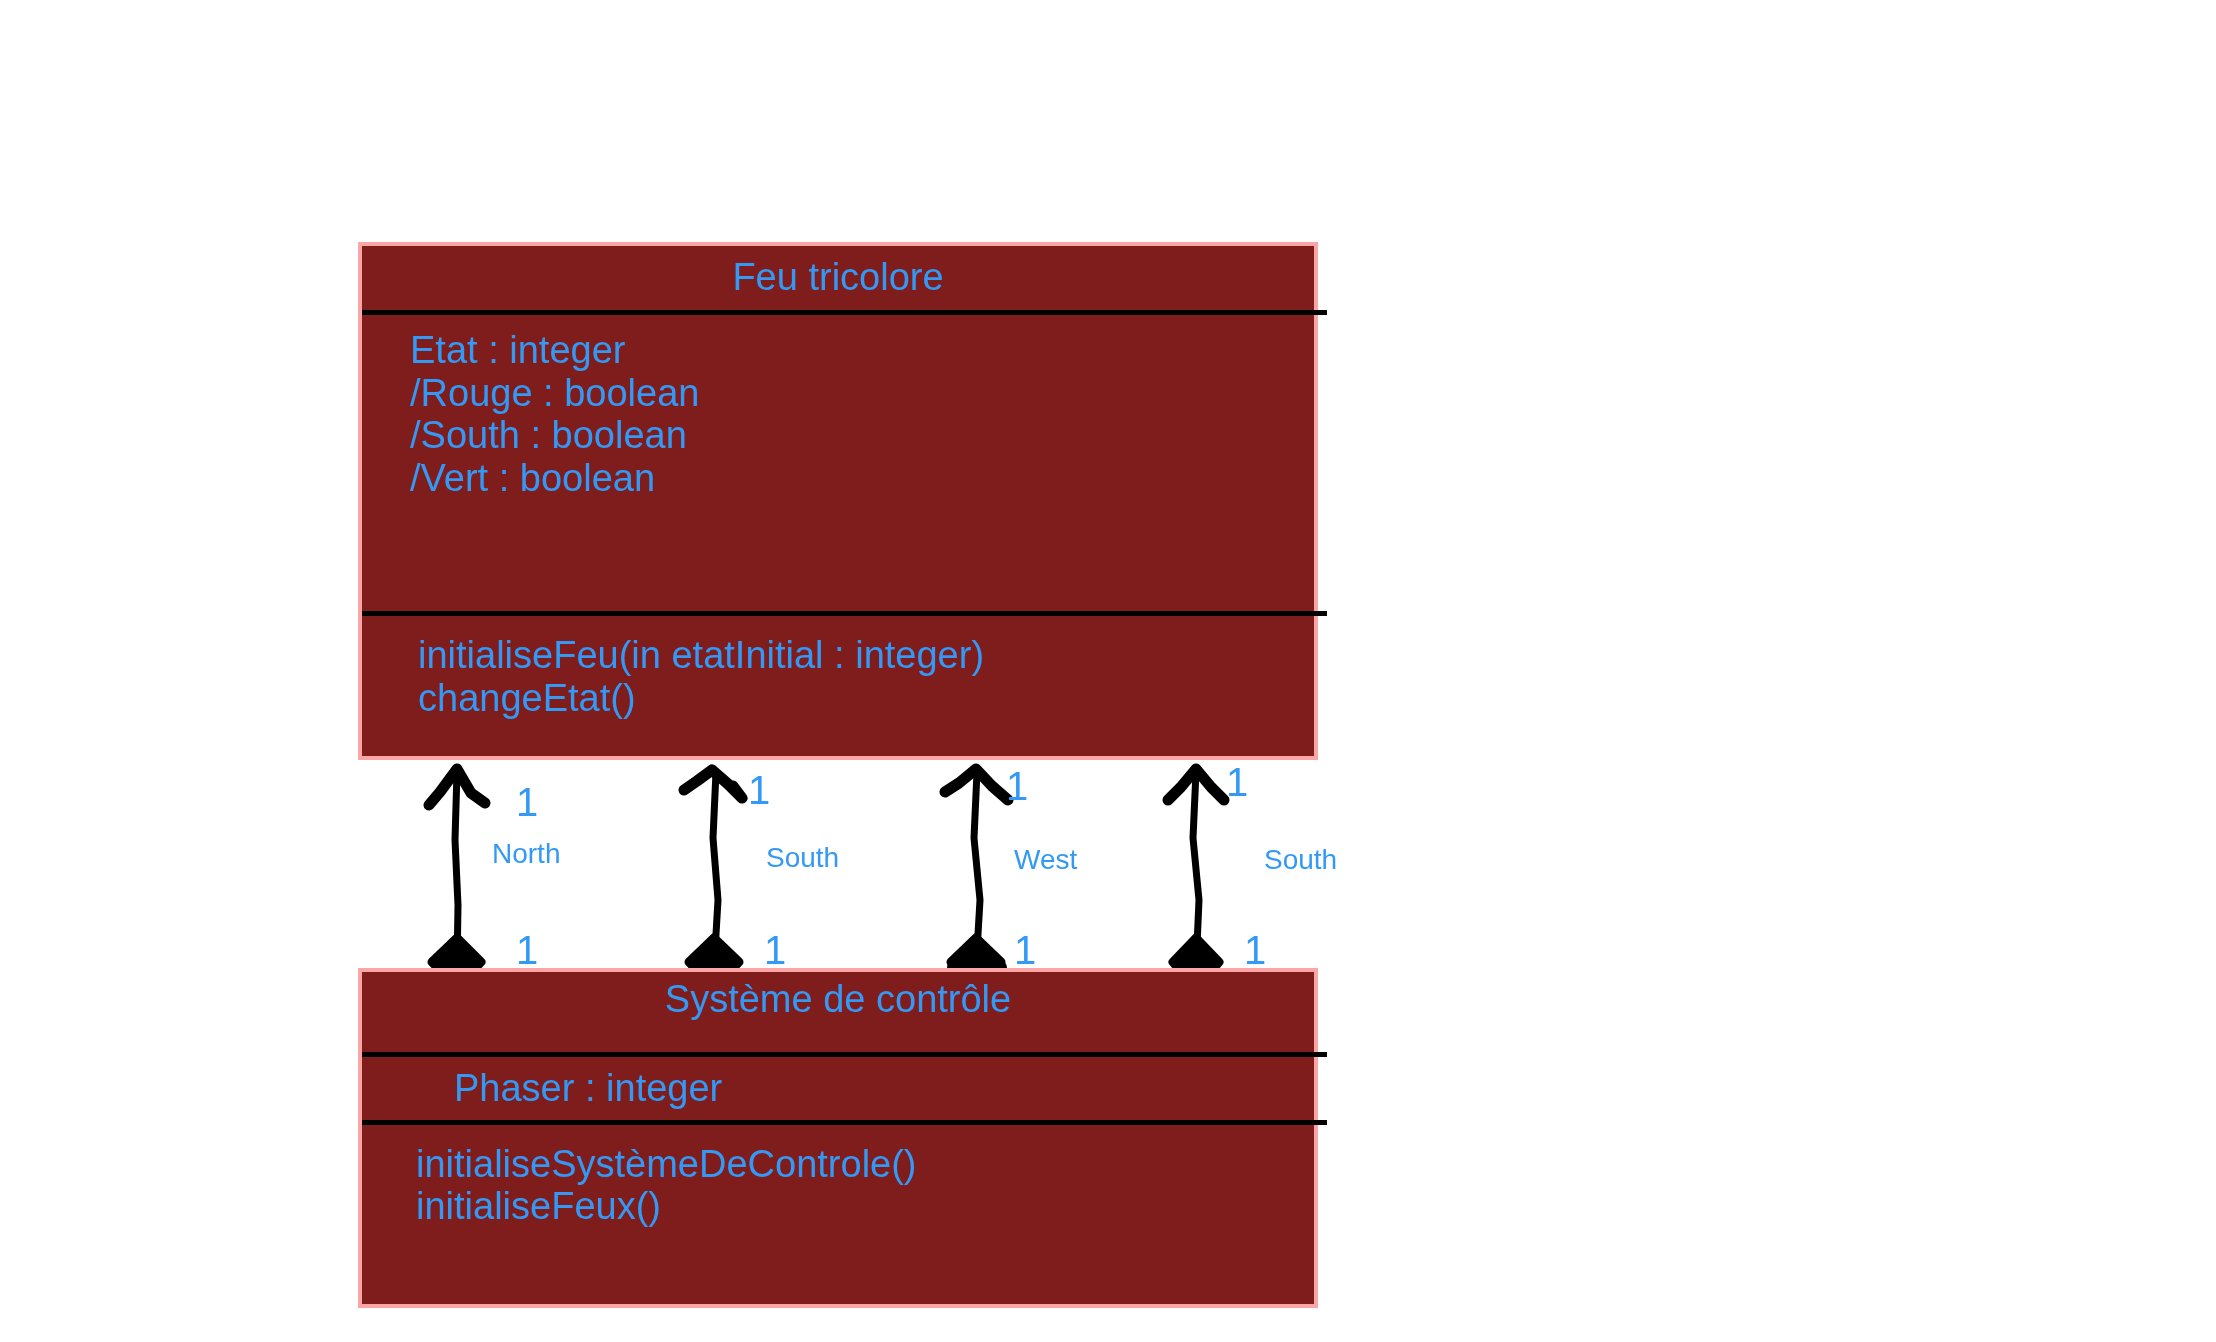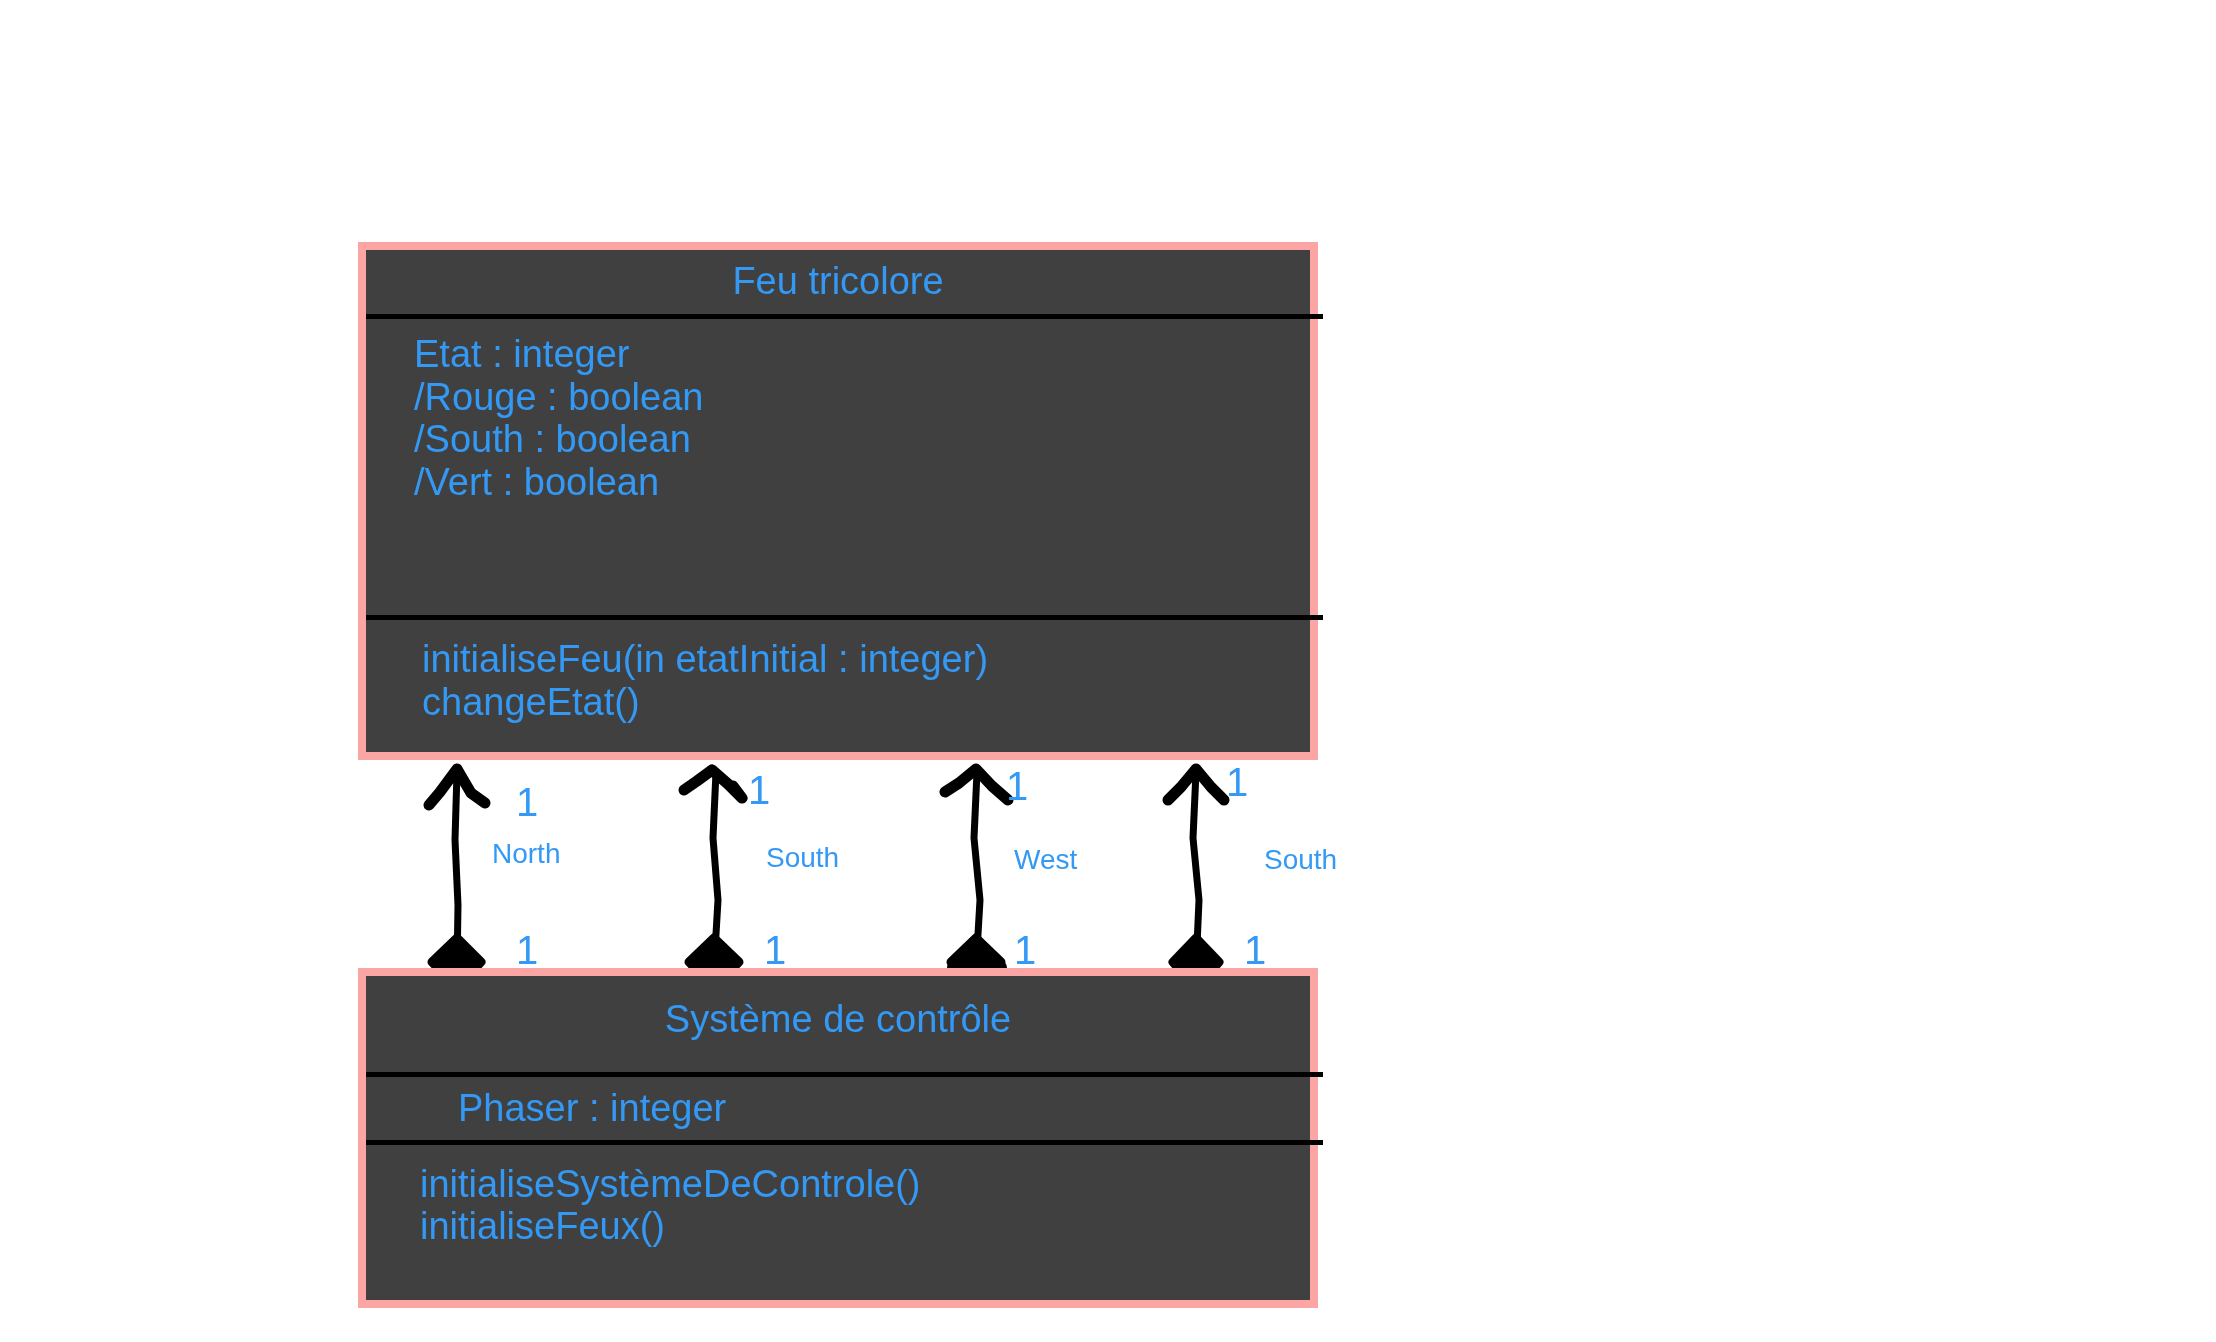--- a/index.html
+++ b/index.html
@@ -15,22 +15,22 @@
     font-family: "Liberation Sans", sans-serif;
   }
   #canvas {
     position: absolute;
     left: 0; top: 0;
     width: 2216px;
     height: 1342px;
   }
   .uml-class {
     position: absolute;
-    background: #404040;
-    border: 8px solid #fca5a5;
+    background: #7f1d1d;
+    border: 4px solid #fca5a5;
     box-sizing: border-box;
     z-index: 5;
   }
   .compartment {
     position: relative;
     box-sizing: border-box;
   }
   .compartment.sep {
     border-top: 5px solid #000000;
   }
@@ -154,21 +154,21 @@
 
   <div class="compartment sep ops-a">
     <div class="member-line">initialiseFeu(in etatInitial : integer)</div>
     <div class="member-line">changeEtat()</div>
   </div>
 </div>
 
 <div class="uml-class" id="class-sys" style="left:358px; top:968px; width:960px; height:340px;">
 
   <div class="compartment">
-    <div class="class-title" style="padding:24px 0 10px 0;">Système de contrôle</div>
+    <div class="class-title" style="padding:8px 0 10px 0;">Système de contrôle</div>
   </div>
 
   <div class="compartment sep attrs-b">
     <div class="member-line">Phaser : integer</div>
   </div>
 
   <div class="compartment sep ops-b">
     <div class="member-line">initialiseSystèmeDeControle()</div>
     <div class="member-line">initialiseFeux()</div>
   </div>

